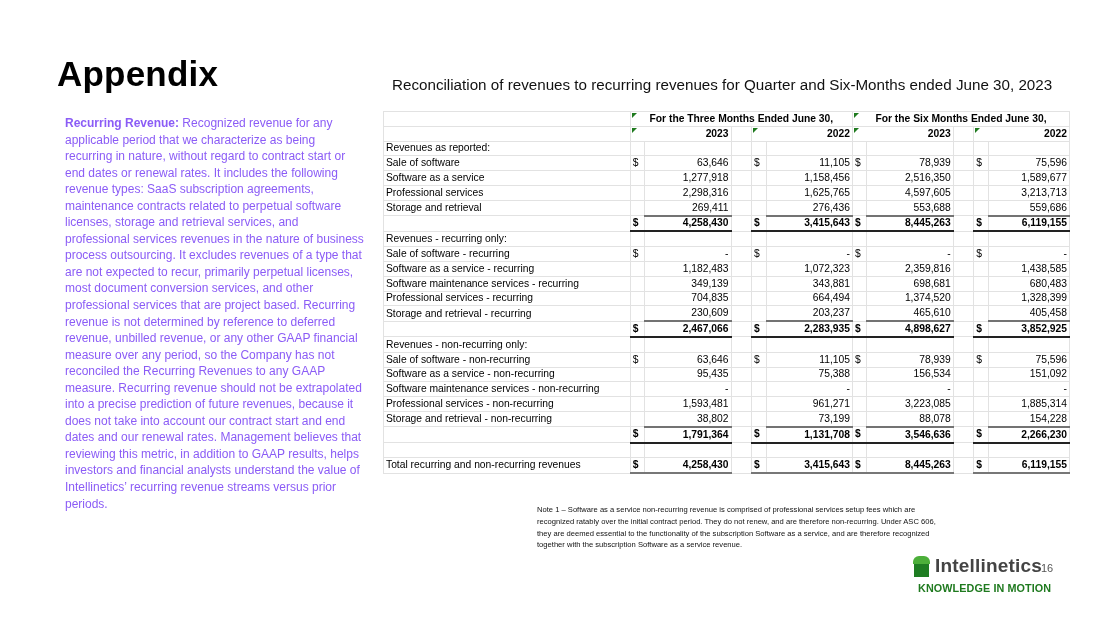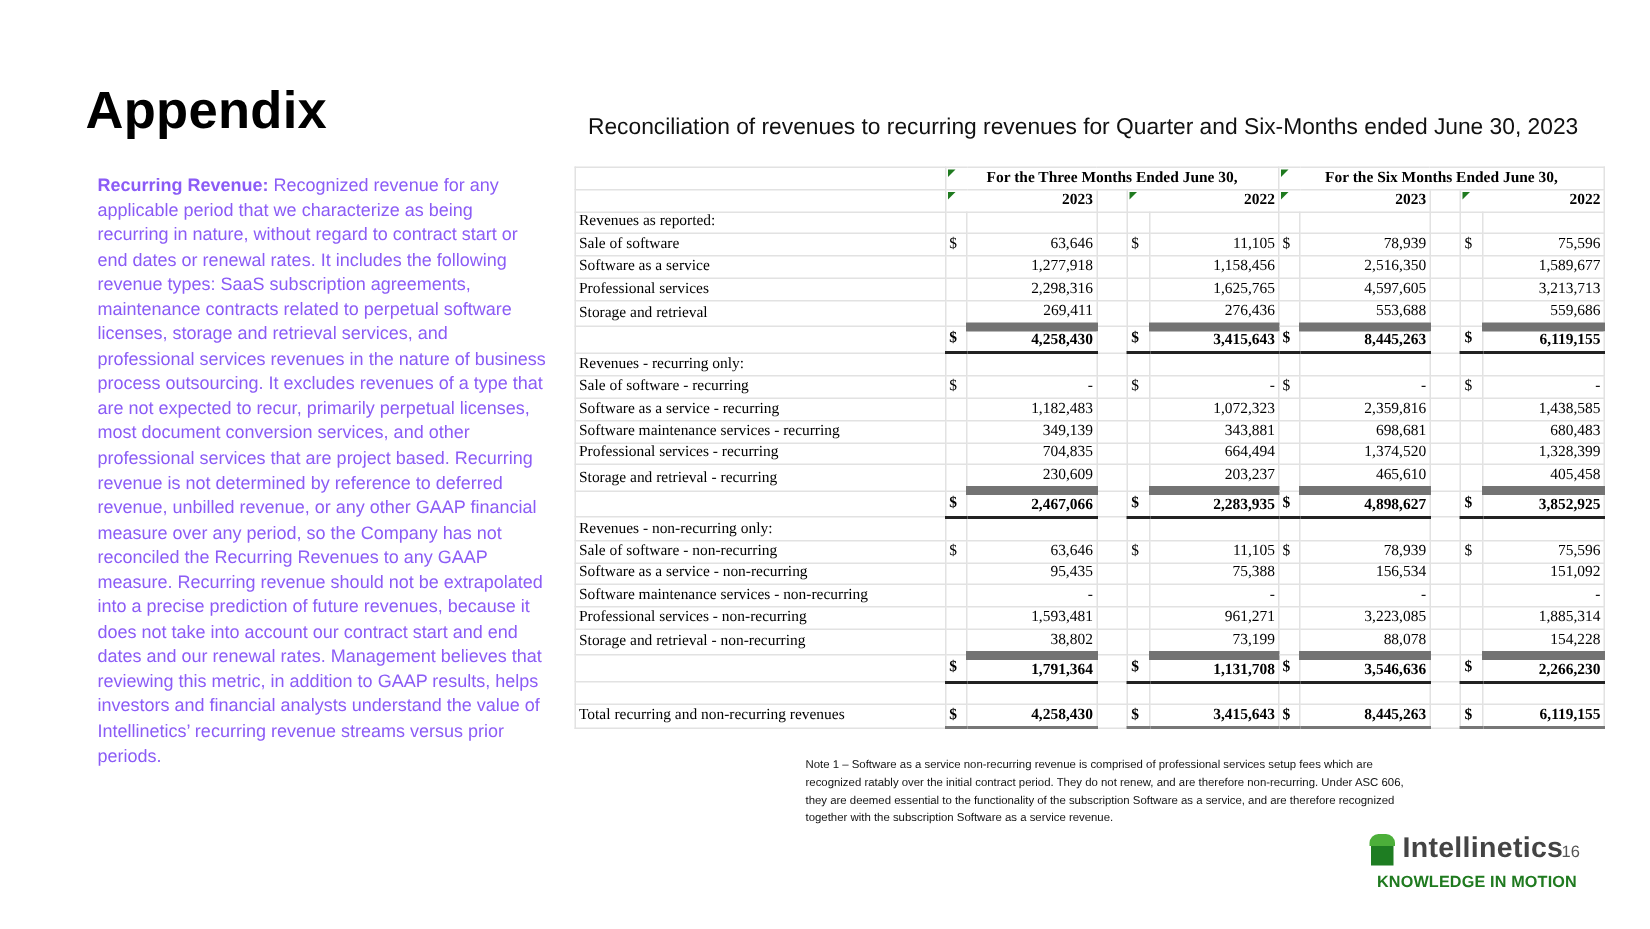--- a/index.html
+++ b/index.html
@@ -2,35 +2,35 @@
 <html><head>
 <meta charset="utf-8">
 <style>
   html, body { margin: 0; padding: 0; background: #ffffff; }
   body { width: 1100px; height: 619px; position: relative; overflow: hidden; font-family: "Liberation Sans", sans-serif; color: #000; }
   .title { position: absolute; left: 57px; top: 54px; font-size: 35px; font-weight: bold; letter-spacing: 0.2px; }
   .subtitle { position: absolute; left: 392px; top: 76px; font-size: 15.2px; color: #111; font-family: "Liberation Sans", sans-serif; }
   .desc { position: absolute; left: 65px; top: 115px; width: 300px; font-size: 12px; line-height: 16.55px; color: #8b5cf6; }
   .desc b { font-weight: bold; }
 
-  .tbl-wrap { position: absolute; left: 383px; top: 111px; width: 687px; font-family: Liberation Serif, serif; }
+  .tbl-wrap { position: absolute; left: 383px; top: 111px; width: 687px; }
   table.rec { border-collapse: collapse; font-size: 10.3px; table-layout: fixed; width: 687px; }
   table.rec td { height: 13.8px; padding: 0 2px; border: 1px solid #e2e2e2; white-space: nowrap; line-height: 12px; }
   td.lbl { width: 240px; padding-left: 3px; }
   td.ind { padding-left: 20px; }
   td.dol { width: 14px; text-align: left; padding-left: 4px; border-right-color: transparent; }
   td.num { width: 84px; text-align: right; padding-right: 4px; }
   td.gap { width: 20px; }
   td.hdr { text-align: center; font-weight: bold; position: relative; }
   td.hdr-yr { border-bottom: 1.5px solid #000; text-align: right; }
   td.hdr-span { border-bottom: 1px solid #bbb; }
   .flag { position: absolute; left: 1px; top: 1px; width: 0; height: 0; border-top: 5px solid #1f7a1f; border-right: 5px solid transparent; }
   tr.total td.dol, tr.total td.num { font-weight: bold; border-top: 1.2px solid #000; border-bottom: 2px solid #222; }
   tr.grand td.dol, tr.grand td.num { font-weight: bold; border-top: 1.2px solid #000; border-bottom: 2.5px solid #777; }
-  tr.row-underline td.num { border-bottom: 6px solid #737373; }
+  tr.row-underline td.num { border-bottom: 2px solid #737373; }
 
   .note { position: absolute; left: 537px; top: 504px; width: 400px; font-size: 7.6px; line-height: 11.8px; color: #111; }
 
   .logo { position: absolute; left: 913px; top: 555px; display: flex; align-items: flex-end; }
   .logo-icon { width: 17px; height: 21px; position: relative; margin-right: 5px; }
   .logo-icon .top { position: absolute; left: 0; top: 0; width: 17px; height: 8px; background: #4caf3a; border-radius: 6px 6px 0 0; }
   .logo-icon .body { position: absolute; left: 1px; top: 8px; width: 15px; height: 13px; background: #1e7d22; }
   .logo-text { font-size: 19px; font-weight: bold; color: #444; letter-spacing: 0.2px; }
   .page-num { position: absolute; left: 1041px; top: 562px; font-size: 11px; color: #555; }
   .tagline { position: absolute; left: 918px; top: 582px; font-size: 10.8px; font-weight: bold; color: #1f7a1f; letter-spacing: 0.1px; }

